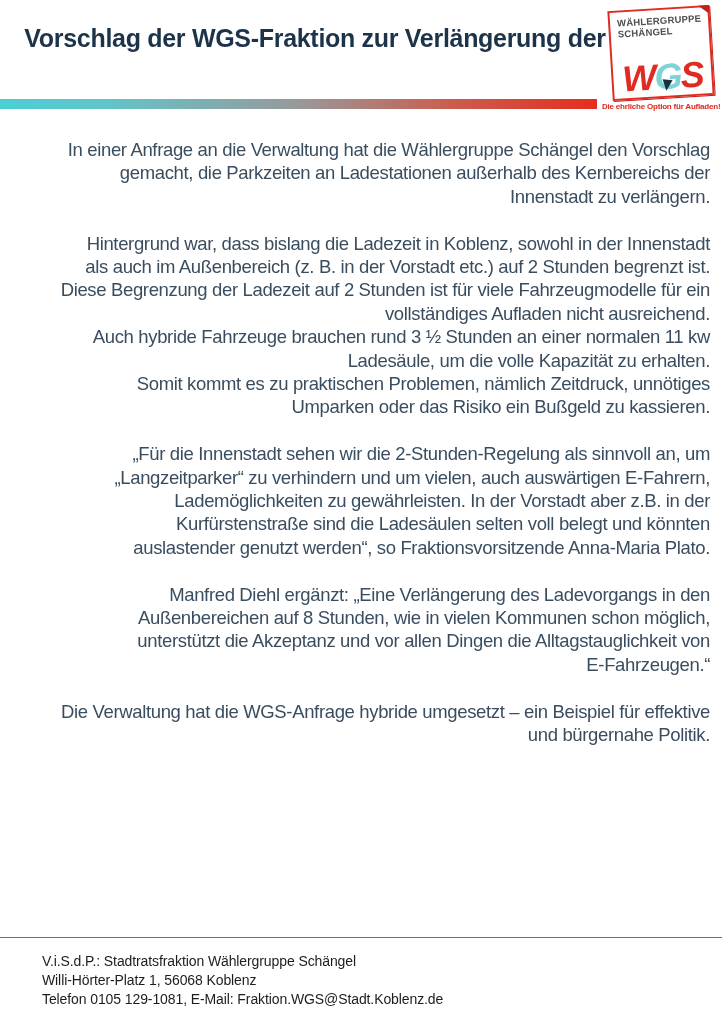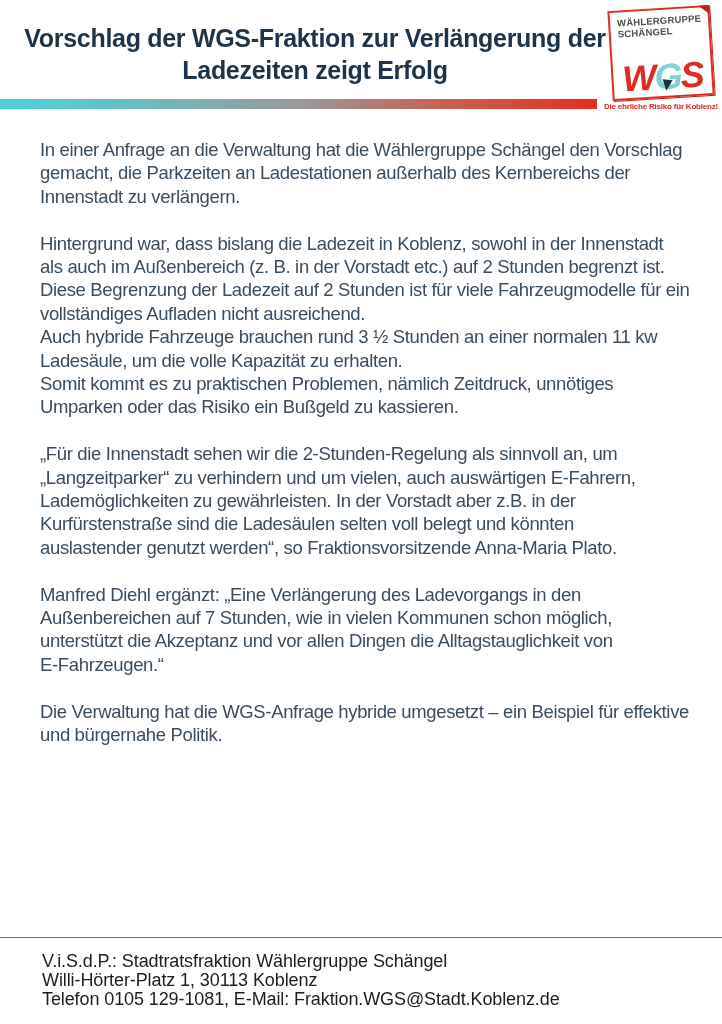--- a/index.html
+++ b/index.html
@@ -115,63 +115,63 @@
     left: 40px;
     width: 670px;
     font-size: 18.5px;
     letter-spacing: -0.35px;
     line-height: 23.4px;
     color: #3a4d5f;
   }
   .body-text p {
     margin: 0 0 23.4px 0;
     white-space: pre;
+    text-align: right;
   }
 
   
   .footer-rule {
     position: absolute;
     top: 937px;
     left: 0;
     width: 722px;
     height: 1px;
     background: #6f6f6f;
     border: 0;
     margin: 0;
   }
   .footer-lines {
     position: absolute;
     top: 952px;
     left: 42px;
-    font-size: 18px;
+    font-size: 14px;
     line-height: 19px;
     letter-spacing: -0.1px;
     color: #1d1d1d;
   }
 </style>
 </head>
 <body>
 
 <div class="page">
 
   <h1 class="title">
     <span>Vorschlag der WGS-Fraktion zur Verlängerung der</span>
-    <span>Ladezeiten zeigt Erfolg</span>
   </h1>
 
   <div class="logo">
     <div class="logo-box">
       <div class="logo-group">
         <span>WÄHLERGRUPPE</span>
         <span>SCHÄNGEL</span>
       </div>
       <div class="logo-wgs"><span class="lw">W</span><span class="lg">G</span><span class="ls">S</span></div>
       <span class="logo-triangle"></span>
     </div>
-    <div class="logo-tagline">Die ehrliche Risiko für Koblenz!</div>
+    <div class="logo-tagline">Die ehrliche Option für Aufladen!</div>
   </div>
 
   <div class="gradient-bar"></div>
 
   <main class="body-text">
     <p>In einer Anfrage an die Verwaltung hat die Wählergruppe Schängel den Vorschlag
 gemacht, die Parkzeiten an Ladestationen außerhalb des Kernbereichs der
 Innenstadt zu verlängern.</p>
     <p>Hintergrund war, dass bislang die Ladezeit in Koblenz, sowohl in der Innenstadt
 als auch im Außenbereich (z. B. in der Vorstadt etc.) auf 2 Stunden begrenzt ist.
@@ -180,28 +180,28 @@
 Auch hybride Fahrzeuge brauchen rund 3 ½ Stunden an einer normalen 11 kw
 Ladesäule, um die volle Kapazität zu erhalten.
 Somit kommt es zu praktischen Problemen, nämlich Zeitdruck, unnötiges
 Umparken oder das Risiko ein Bußgeld zu kassieren.</p>
     <p>„Für die Innenstadt sehen wir die 2-Stunden-Regelung als sinnvoll an, um
 „Langzeitparker“ zu verhindern und um vielen, auch auswärtigen E-Fahrern,
 Lademöglichkeiten zu gewährleisten. In der Vorstadt aber z.B. in der
 Kurfürstenstraße sind die Ladesäulen selten voll belegt und könnten
 auslastender genutzt werden“, so Fraktionsvorsitzende Anna-Maria Plato.</p>
     <p>Manfred Diehl ergänzt: „Eine Verlängerung des Ladevorgangs in den
-Außenbereichen auf 7 Stunden, wie in vielen Kommunen schon möglich,
+Außenbereichen auf 8 Stunden, wie in vielen Kommunen schon möglich,
 unterstützt die Akzeptanz und vor allen Dingen die Alltagstauglichkeit von
 E-Fahrzeugen.“</p>
     <p>Die Verwaltung hat die WGS-Anfrage hybride umgesetzt – ein Beispiel für effektive
 und bürgernahe Politik.</p>
   </main>
 
   <hr class="footer-rule">
 
   <footer class="footer-lines">
     <div>V.i.S.d.P.: Stadtratsfraktion Wählergruppe Schängel</div>
-    <div>Willi-Hörter-Platz 1, 30113 Koblenz</div>
+    <div>Willi-Hörter-Platz 1, 56068 Koblenz</div>
     <div>Telefon 0105 129-1081, E-Mail: Fraktion.WGS@Stadt.Koblenz.de</div>
   </footer>
 
 </div>
 
 </body></html>

